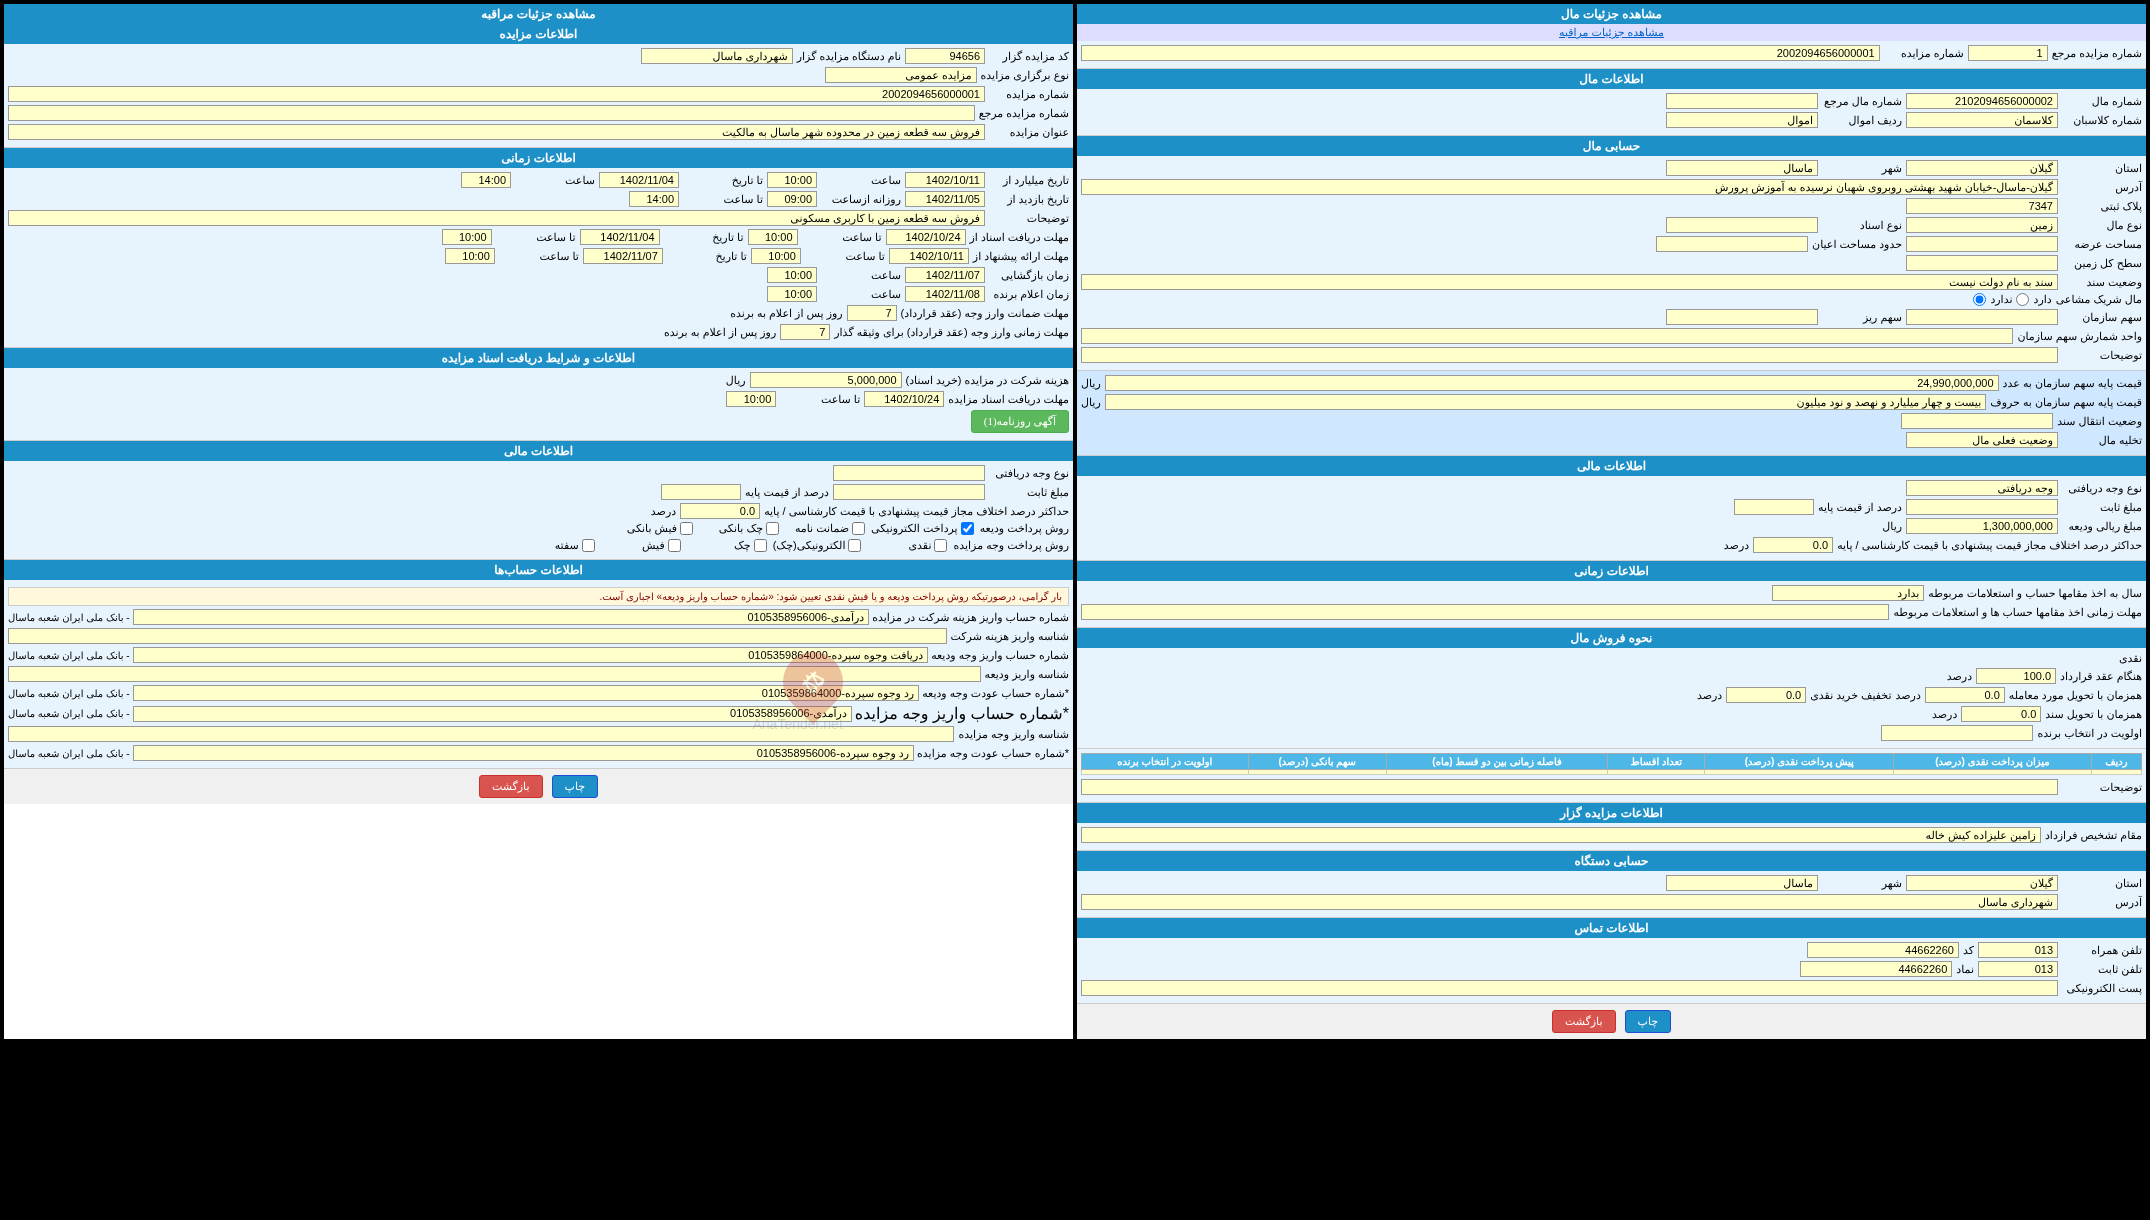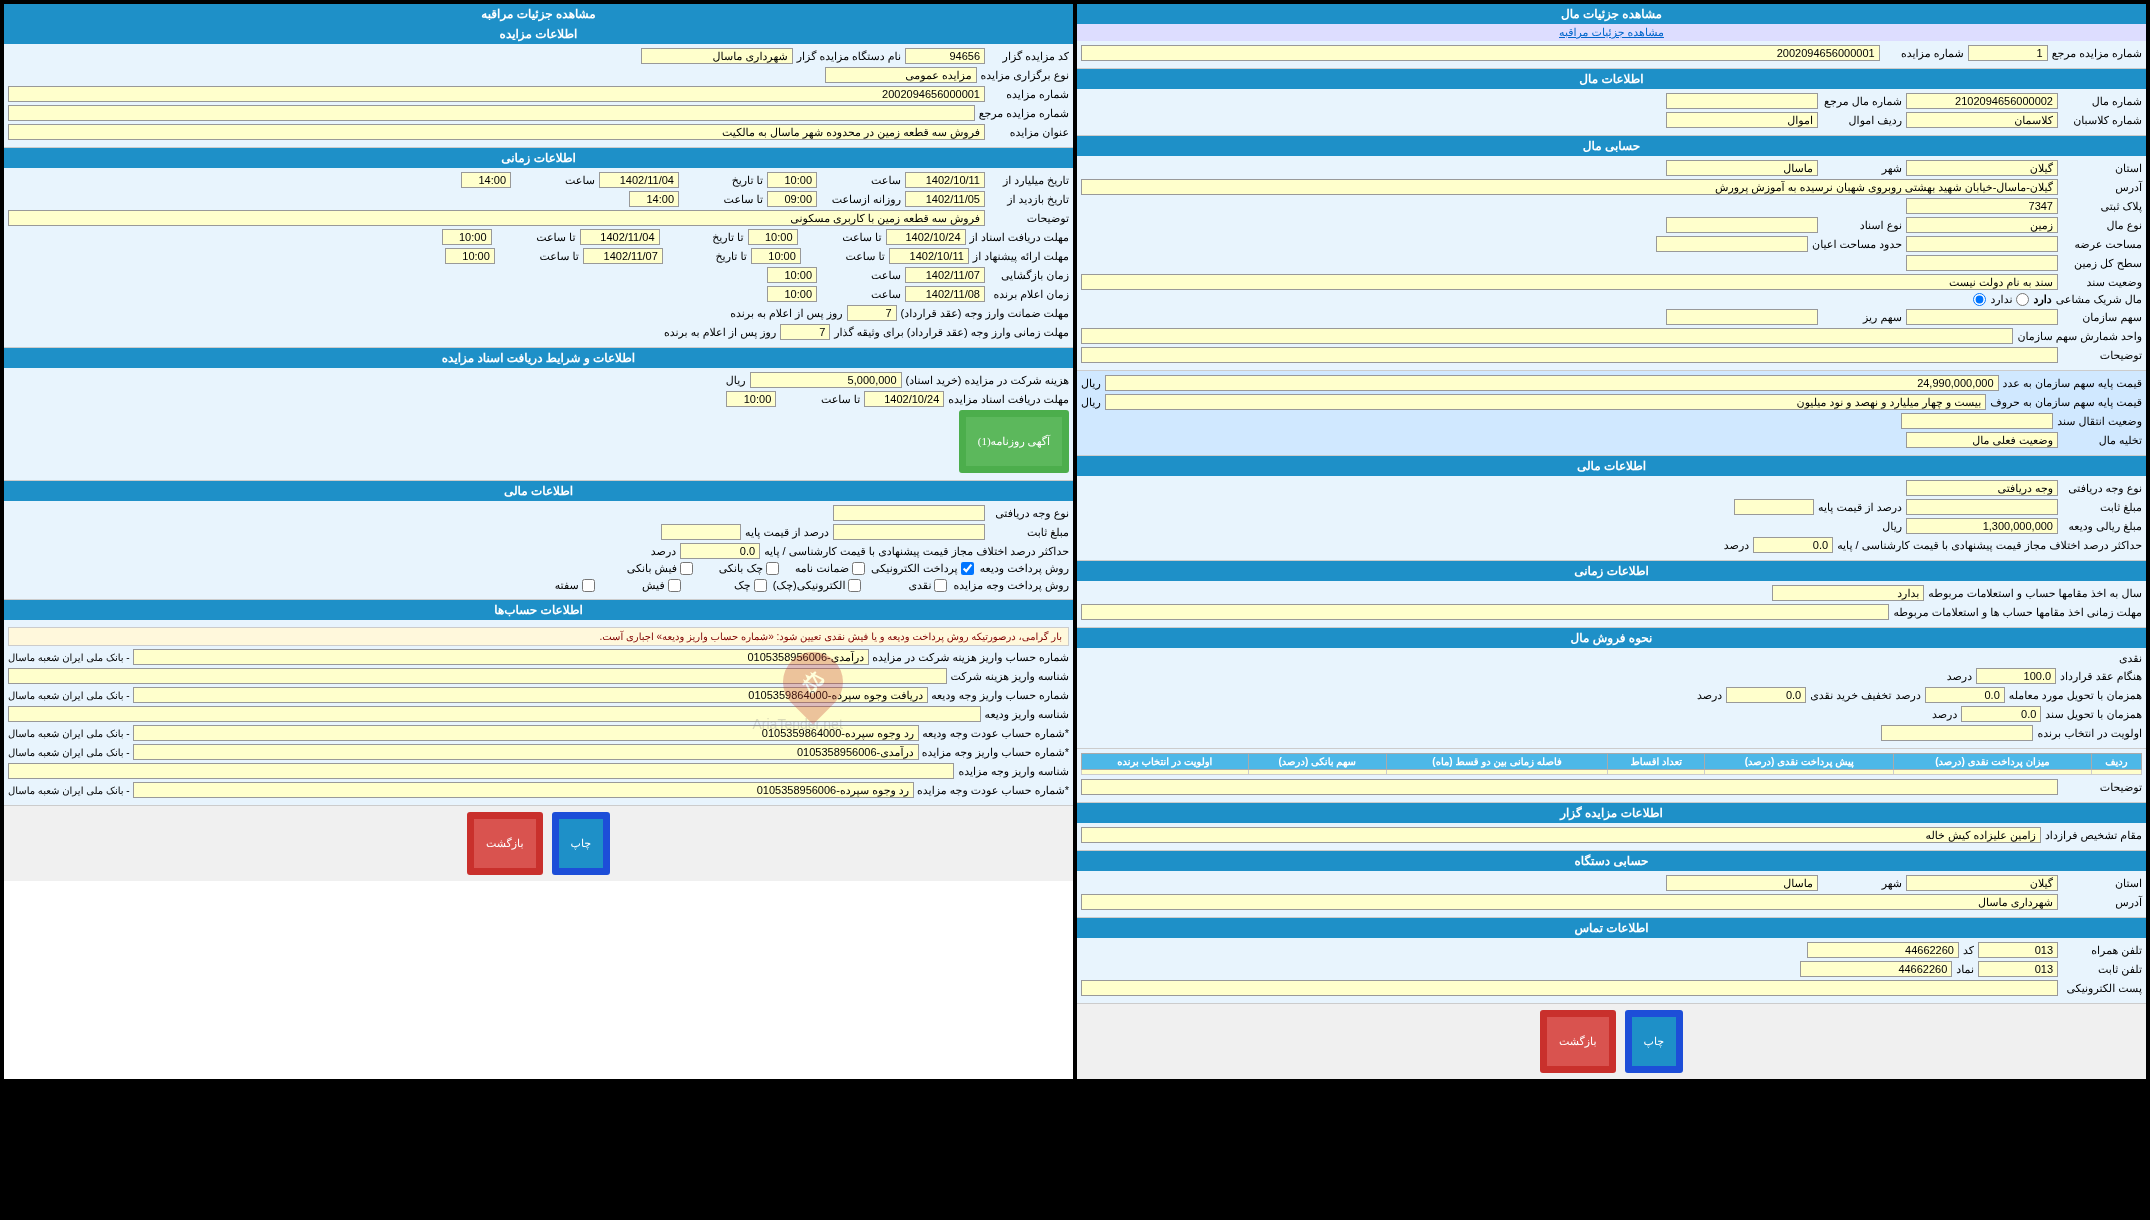--- a/index.html
+++ b/index.html
@@ -63,22 +63,22 @@
       padding: 3px 6px;
       font-size: 10px;
       color: #800000;
       direction: rtl;
       text-align: right;
       margin: 3px 0;
     }
     .btn {
       background: #1e90c8;
       color: #fff;
-      border: 7px solid #1d4ed8;
-      padding: 18px 12px;
+      border: 1px solid #1d4ed8;
+      padding: 4px 12px;
       cursor: pointer;
       font-size: 11px;
       font-family: Tahoma;
       border-radius: 3px;
     }
     .btn-green {
       background: #5cb85c;
       border-color: #4cae4c;
     }
     .btn-red {
@@ -190,21 +190,21 @@
     <div class="form-row">
       <label>سطح کل زمین</label>
       <input class="form-input medium" readonly="" value="" style="">
     </div>
     <div class="form-row">
       <label>وضعیت سند</label>
       <input class="form-input wide" readonly="" value="سند به نام دولت نیست" style="">
     </div>
     <div class="form-row">
       <label>مال شریک مشاعی</label>
-      <span style="font-size:11px;font-weight:bold;">دارد</span>
+      <span style="font-size:11px;">دارد</span>
       <input type="radio" name="mal_sharik" style="">
       <span style="font-size:11px;">ندارد</span>
       <input type="radio" name="mal_sharik" checked="" style="">
     </div>
     <div class="form-row">
       <label>سهم سازمان</label>
       <input class="form-input medium" readonly="" value="" style="">
       <label>سهم ریز</label>
       <input class="form-input medium" readonly="" value="" style="">
     </div>
@@ -553,21 +553,21 @@
     <div class="form-row">
       <label style="font-size:11px;">شناسه واریز ودیعه</label>
       <input class="form-input wide" readonly="" value="" style="">
     </div>
     <div style="display:grid; grid-template-columns: auto 1fr auto; gap:3px; align-items:center; margin-bottom:3px;">
       <label style="white-space:nowrap; font-size:11px;">*شماره حساب عودت وجه ودیعه</label>
       <input class="form-input wide" readonly="" value="رد وجوه سپرده-0105359864000" style="">
       <span style="font-size:10px;"> - بانک ملی ایران شعبه ماسال</span>
     </div>
     <div style="display:grid; grid-template-columns: auto 1fr auto; gap:3px; align-items:center; margin-bottom:3px;">
-      <label style="white-space:nowrap; font-size:11px;">*شماره حساب واریز وجه مزایده</label>
+      <label style="white-space:nowrap; font-size:16px;">*شماره حساب واریز وجه مزایده</label>
       <input class="form-input wide" readonly="" value="درآمدی-0105358956006" style="">
       <span style="font-size:10px;"> - بانک ملی ایران شعبه ماسال</span>
     </div>
     <div class="form-row">
       <label style="font-size:11px;">شناسه واریز وجه مزایده</label>
       <input class="form-input wide" readonly="" value="" style="">
     </div>
     <div style="display:grid; grid-template-columns: auto 1fr auto; gap:3px; align-items:center; margin-bottom:3px;">
       <label style="white-space:nowrap; font-size:11px;">*شماره حساب عودت وجه مزایده</label>
       <input class="form-input wide" readonly="" value="رد وجوه سپرده-0105358956006" style="">

